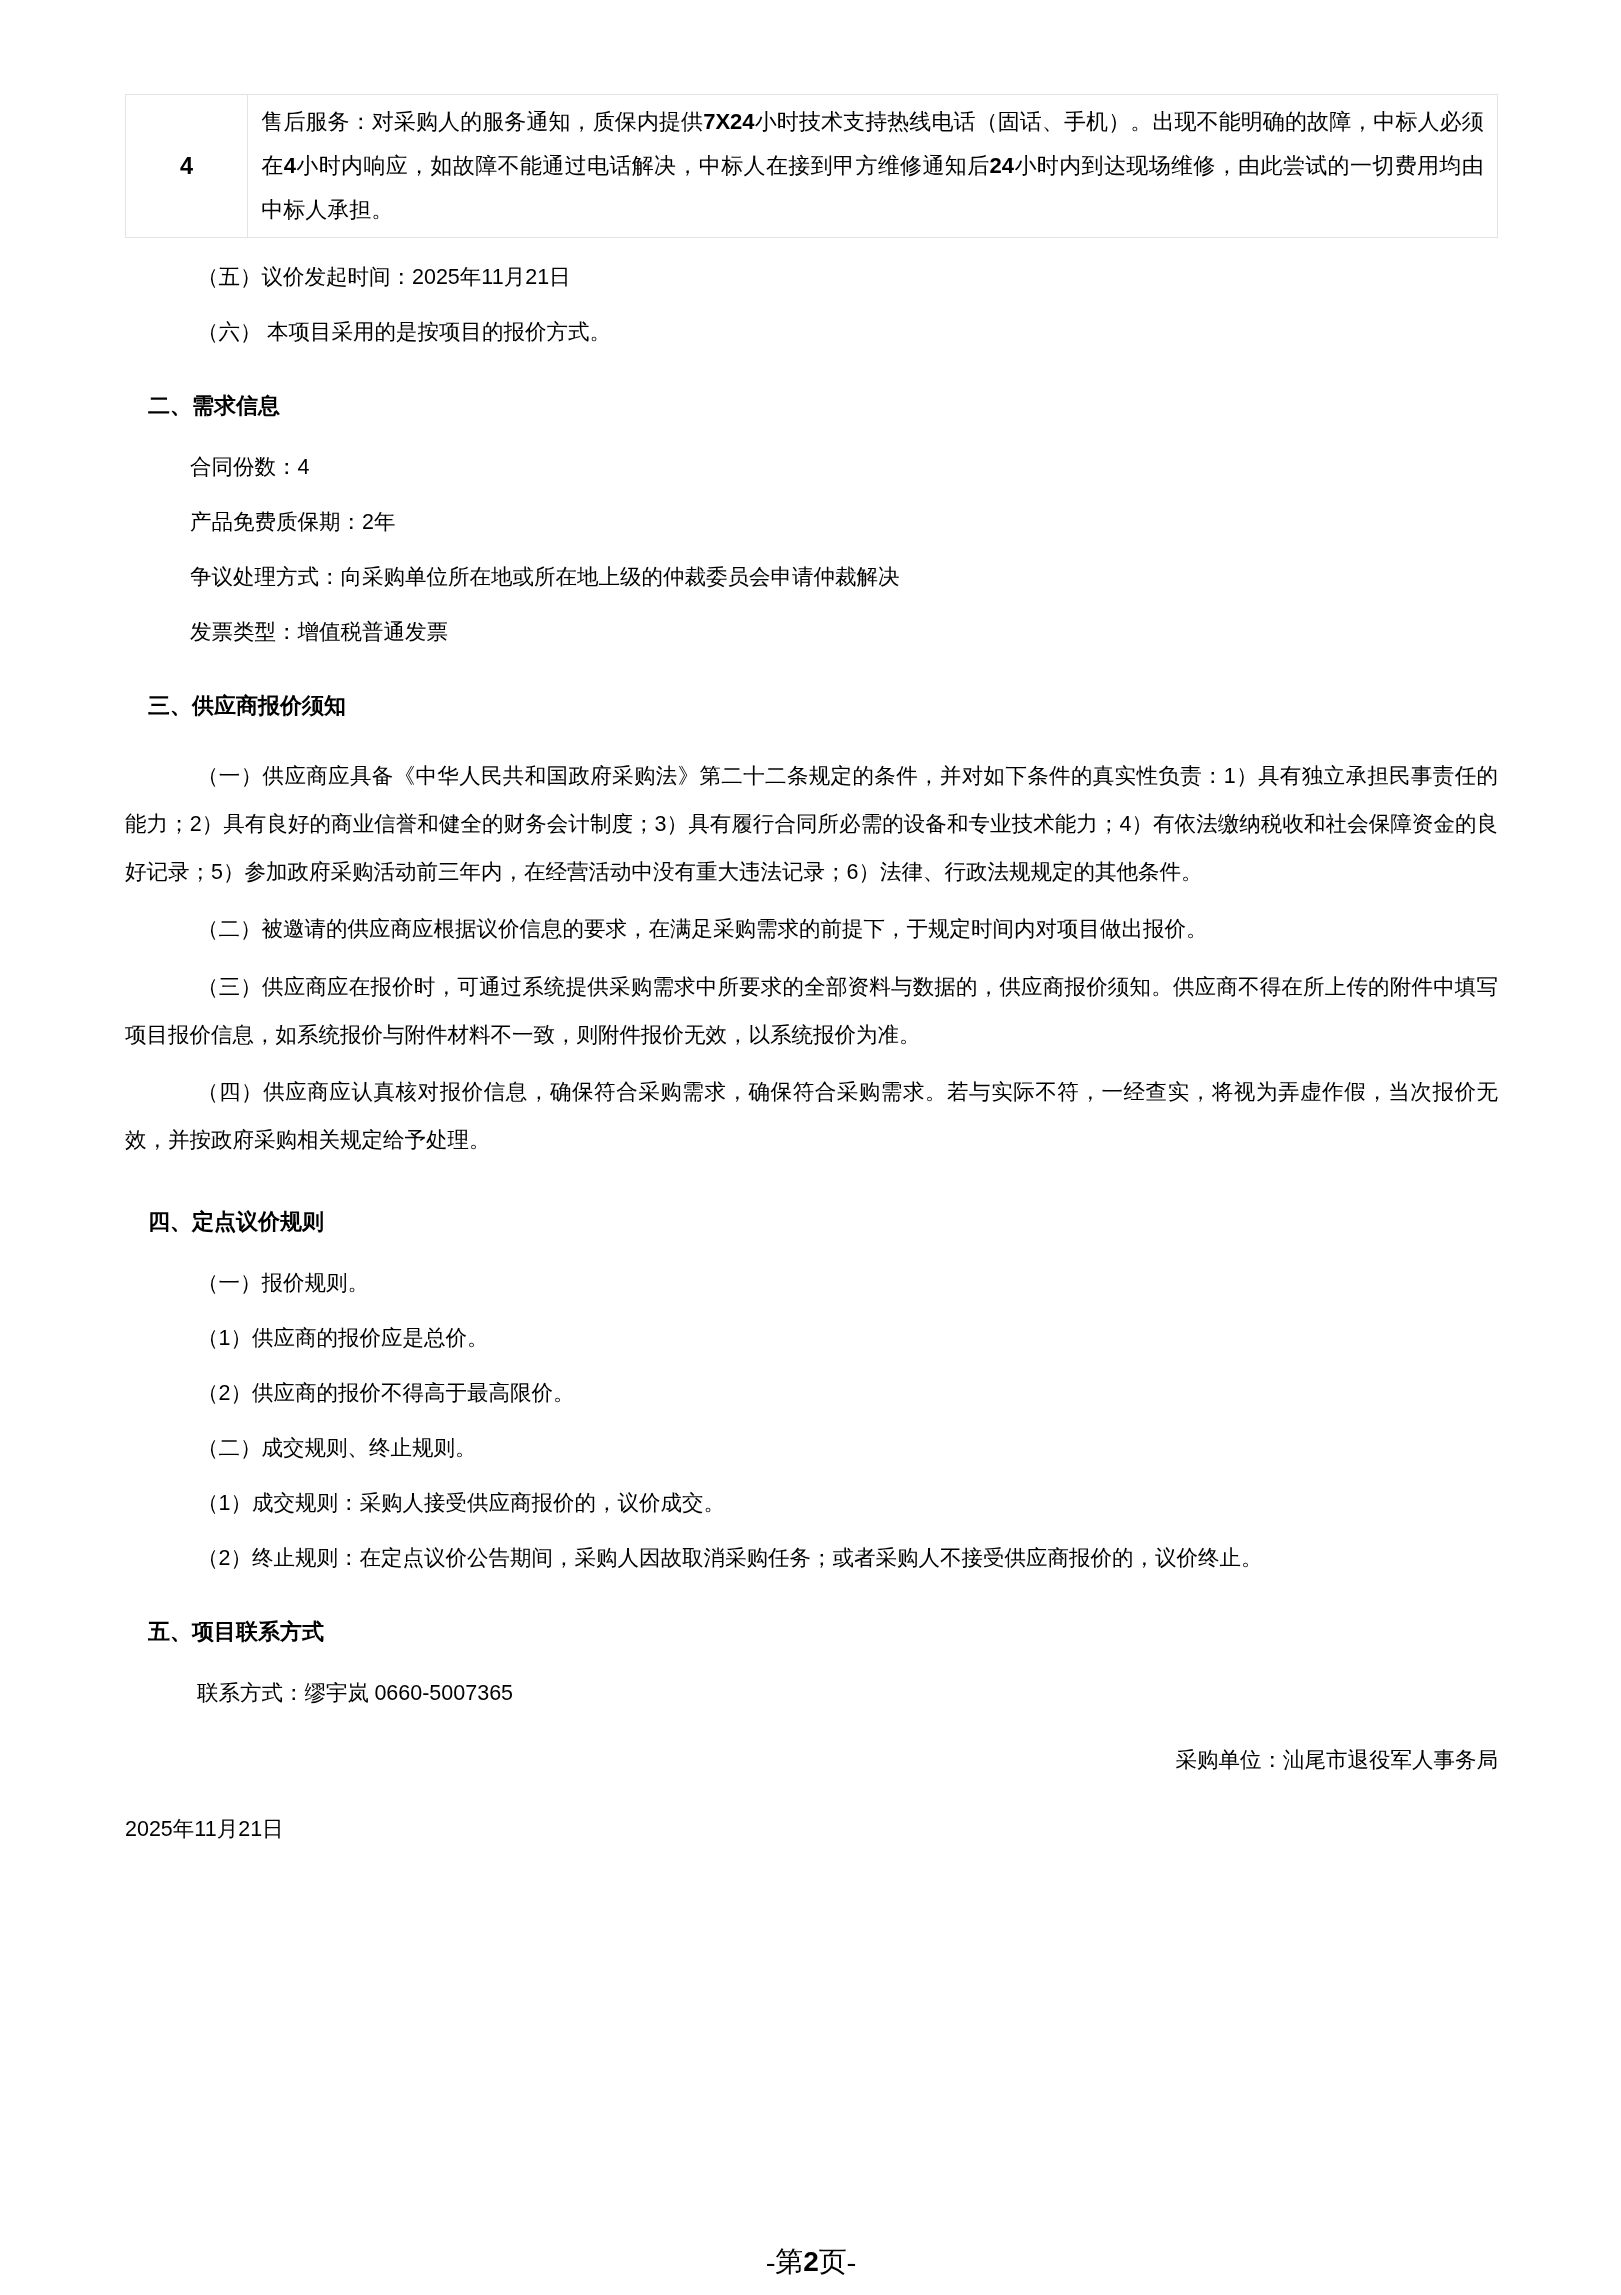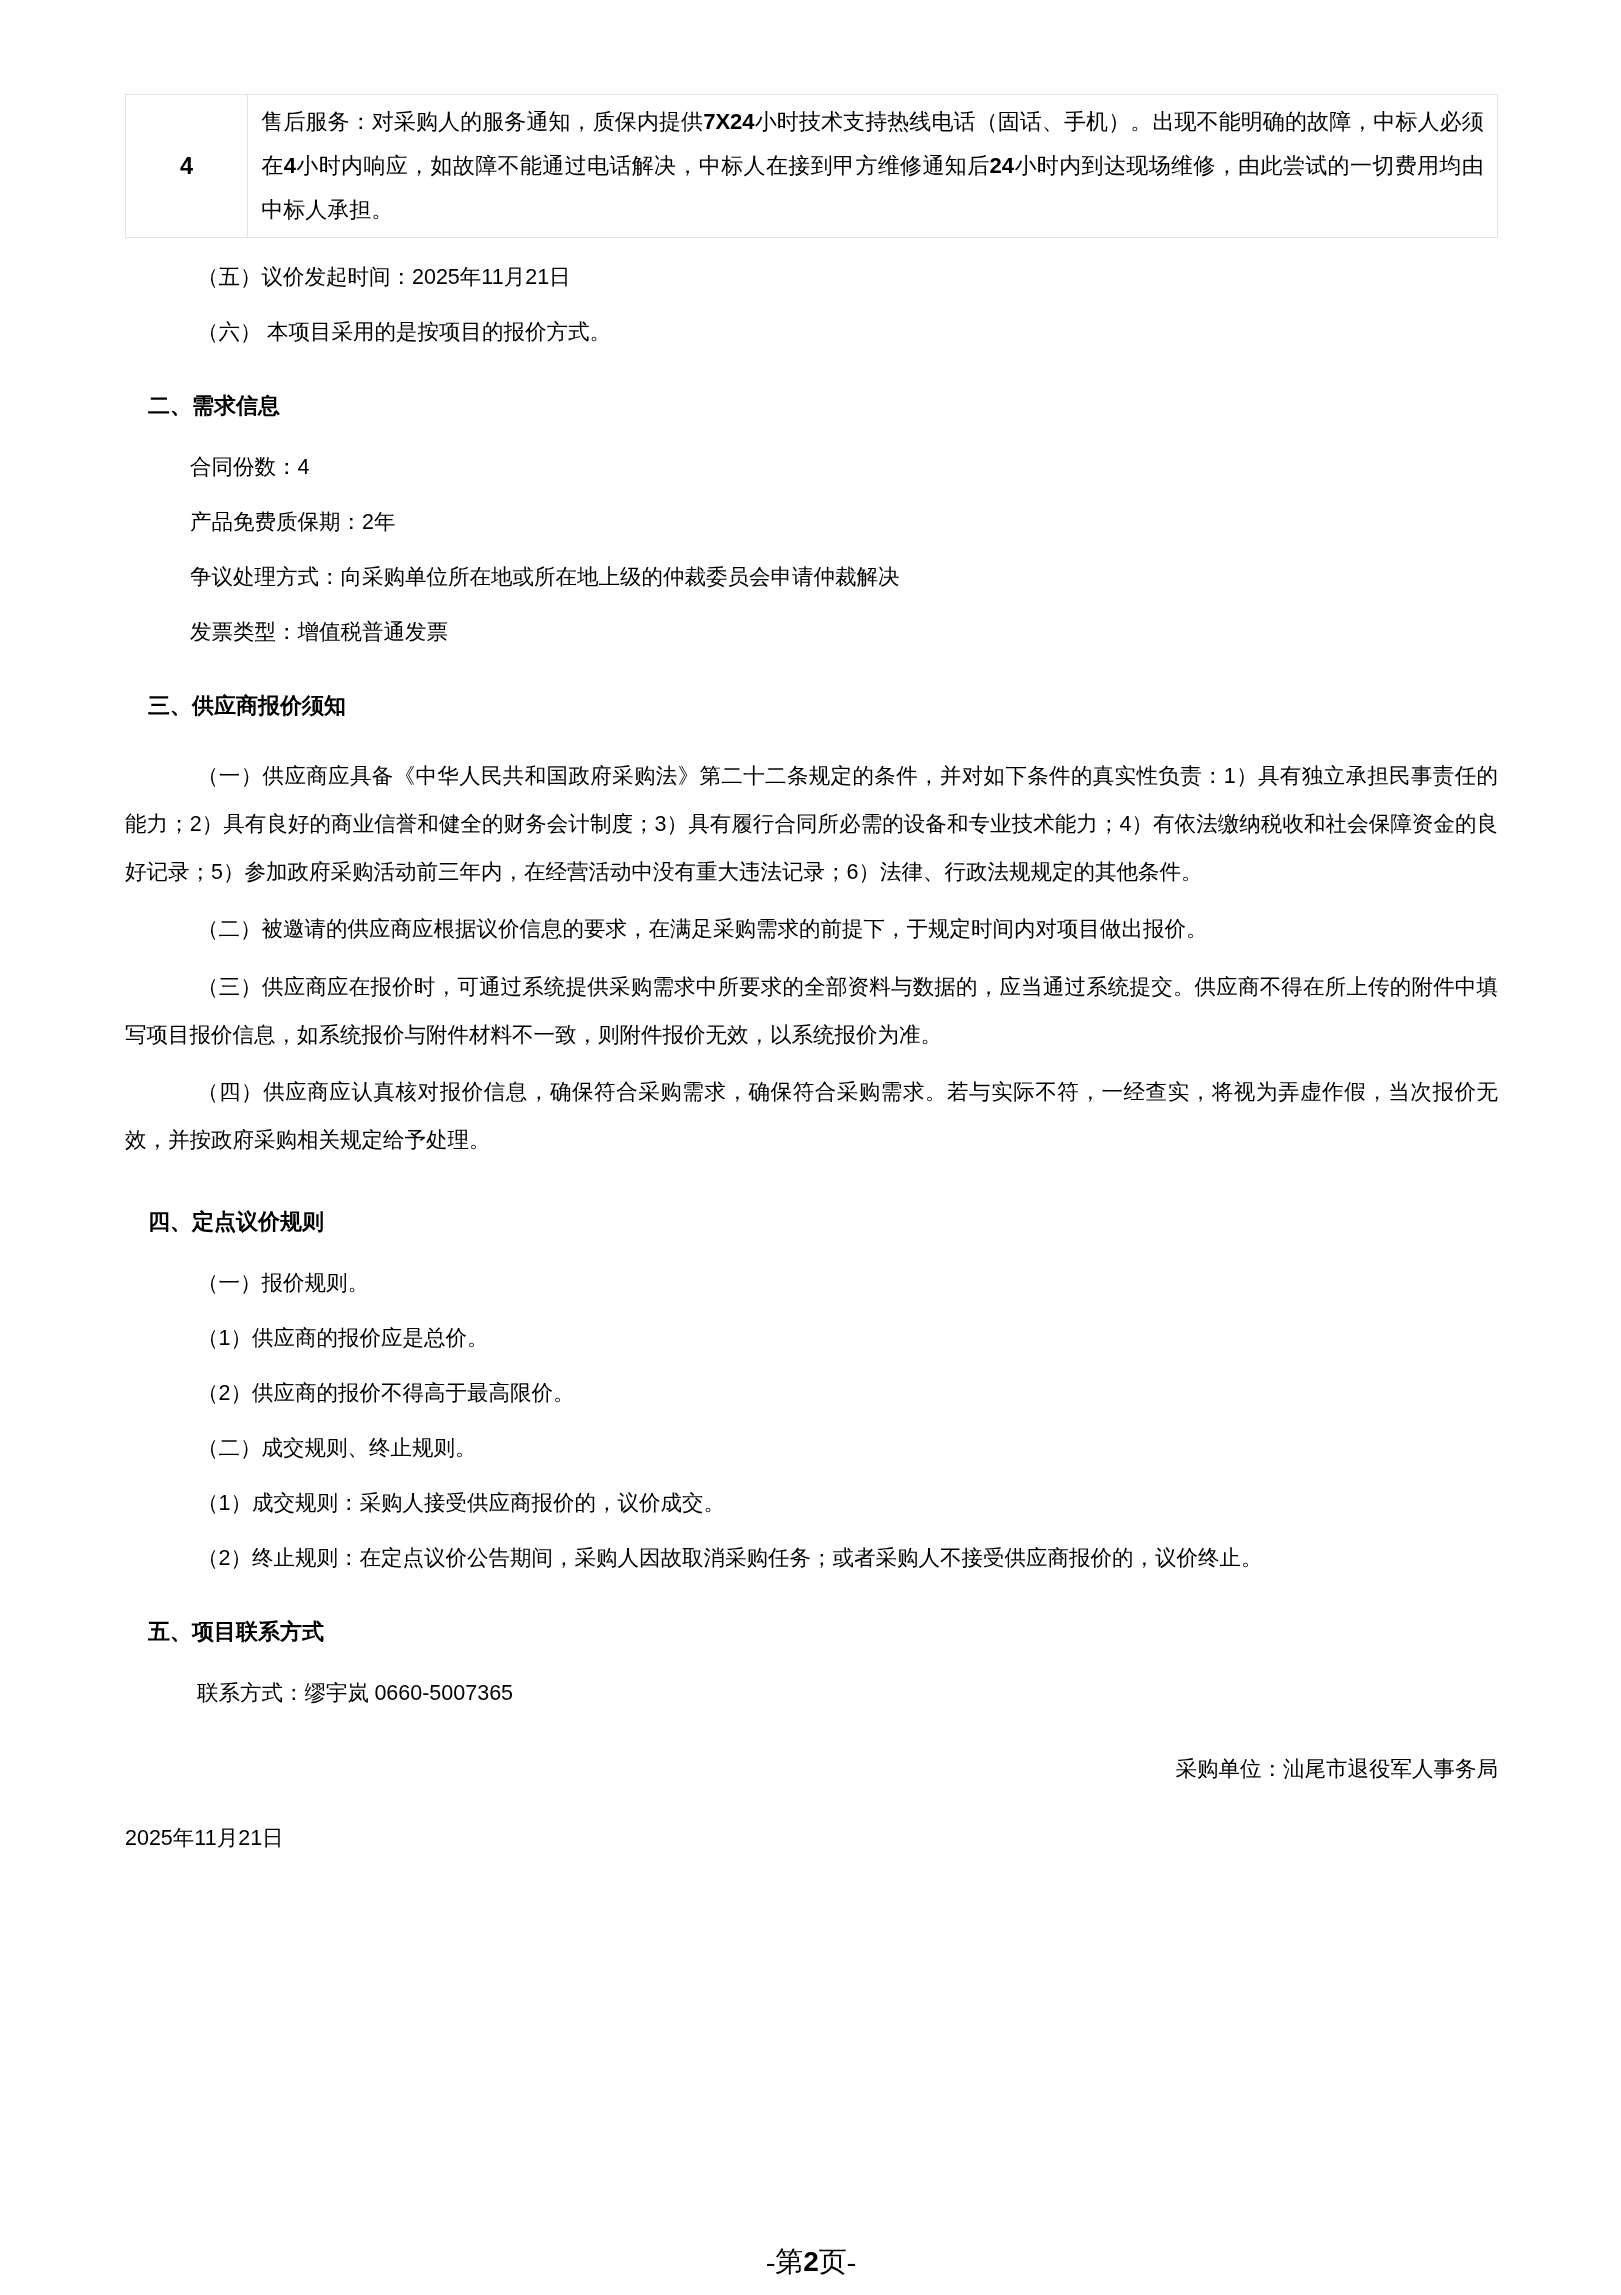--- a/index.html
+++ b/index.html
@@ -72,21 +72,21 @@
     padding-left: 23px;
     line-height: 33px;
   }
 
   
   .num { font-family: "Liberation Sans", "DejaVu Sans", sans-serif; }
 
   
   .footer-unit {
     text-align: right;
-    margin-top: 45px;
+    margin-top: 36px;
     line-height: 31px;
   }
   .footer-date {
     text-align: left;
     margin-top: 38px;
     padding-right: 10.2px;
     line-height: 31px;
   }
   .page-number {
     position: absolute;
@@ -119,21 +119,21 @@
 
     <h2>二、需求信息</h2>
     <p class="para info autonum">合同份数：<span class="num">4</span></p>
     <p class="para info autonum">产品免费质保期：<span class="num">2</span>年</p>
     <p class="para info autonum">争议处理方式：向采购单位所在地或所在地上级的仲裁委员会申请仲裁解决</p>
     <p class="para info autonum">发票类型：增值税普通发票</p>
 
     <h2>三、供应商报价须知</h2>
     <p class="flow autonum">（一）供应商应具备《中华人民共和国政府采购法》第二十二条规定的条件，并对如下条件的真实性负责：<span class="num">1</span>）具有独立承担民事责任的能力；<span class="num">2</span>）具有良好的商业信誉和健全的财务会计制度；<span class="num">3</span>）具有履行合同所必需的设备和专业技术能力；<span class="num">4</span>）有依法缴纳税收和社会保障资金的良好记录；<span class="num">5</span>）参加政府采购活动前三年内，在经营活动中没有重大违法记录；<span class="num">6</span>）法律、行政法规规定的其他条件。</p>
     <p class="flow autonum">（二）被邀请的供应商应根据议价信息的要求，在满足采购需求的前提下，于规定时间内对项目做出报价。</p>
-    <p class="flow autonum">（三）供应商应在报价时，可通过系统提供采购需求中所要求的全部资料与数据的，应当通过系统提交。供应商不得在所上传的附件中填写项目报价信息，如系统报价与附件材料不一致，则附件报价无效，以系统报价为准。</p>
+    <p class="flow autonum">（三）供应商应在报价时，可通过系统提供采购需求中所要求的全部资料与数据的，供应商报价须知。供应商不得在所上传的附件中填写项目报价信息，如系统报价与附件材料不一致，则附件报价无效，以系统报价为准。</p>
     <p class="flow autonum">（四）供应商应认真核对报价信息，确保符合采购需求，确保符合采购需求。若与实际不符，一经查实，将视为弄虚作假，当次报价无效，并按政府采购相关规定给予处理。</p>
 
     <h2>四、定点议价规则</h2>
     <p class="para indent autonum">（一）报价规则。</p>
     <p class="para indent autonum">（<span class="num">1</span>）供应商的报价应是总价。</p>
     <p class="para indent autonum">（<span class="num">2</span>）供应商的报价不得高于最高限价。</p>
     <p class="para indent autonum">（二）成交规则、终止规则。</p>
     <p class="para indent autonum">（<span class="num">1</span>）成交规则：采购人接受供应商报价的，议价成交。</p>
     <p class="para indent autonum">（<span class="num">2</span>）终止规则：在定点议价公告期间，采购人因故取消采购任务；或者采购人不接受供应商报价的，议价终止。</p>
 

